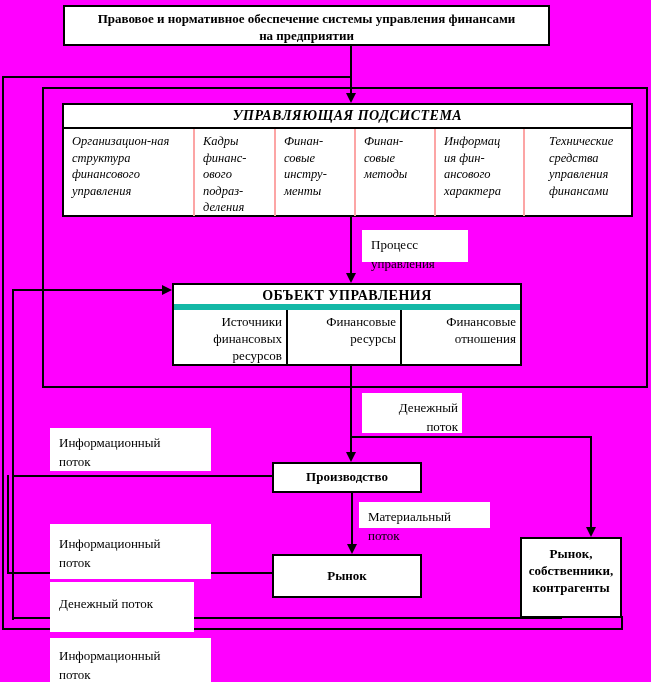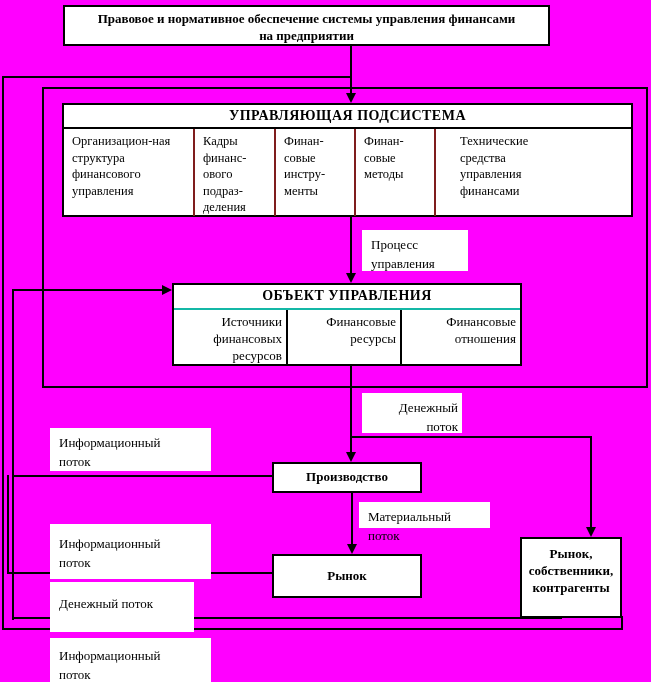--- a/index.html
+++ b/index.html
@@ -21,35 +21,35 @@
   }
   .node-title{font-weight:bold;text-align:center;font-size:13px;}
   .pre{white-space:pre-line;}
   
   .title-box{
     left:63px;top:5px;width:487px;height:41px;
     font-weight:bold;text-align:center;font-size:13px;line-height:17px;
     padding-top:3px;
   }
   
-  .subsys{left:62px;top:103px;width:571px;height:114px;display:flex;flex-direction:column;}
+  .subsys{left:62px;top:103px;width:571px;height:114px;display:flex;flex-direction:column;font-style:italic;}
   .subsys-header{
     height:25px;border-bottom:2px solid #000;box-sizing:border-box;
     font-weight:bold;text-align:center;font-size:14px;line-height:22px;letter-spacing:.5px;
   }
   .subsys-cells{flex:1;display:flex;}
   .subsys-cell{
     box-sizing:border-box;padding:4px 4px 0 8px;
     font-size:12.5px;line-height:16.5px;white-space:pre-line;
   }
-  .subsys-cell + .subsys-cell{border-left:2px solid #7f1d1d;}
+  .subsys-cell + .subsys-cell{border-left:2px solid #fca5a5;}
   
   .objbox{left:172px;top:283px;width:350px;height:83px;display:flex;flex-direction:column;}
   .obj-header{
-    height:25px;border-bottom:2px solid #14b8a6;box-sizing:border-box;
+    height:25px;border-bottom:6px solid #14b8a6;box-sizing:border-box;
     font-weight:bold;text-align:center;font-size:14px;line-height:22px;letter-spacing:.5px;
   }
   .obj-cells{flex:1;display:flex;}
   .obj-cell{
     box-sizing:border-box;padding:3px 4px 0 9px;
     font-size:13px;line-height:17px;white-space:pre-line;text-align:right;
   }
   .obj-cell + .obj-cell{border-left:2px solid #000;}
   
   .container-rect{
@@ -121,28 +121,32 @@
 ового
 подраз-
 деления</div>
     <div class="subsys-cell" style="width:80px;">Финан-
 совые
 инстру-
 менты</div>
     <div class="subsys-cell" style="width:80px;">Финан-
 совые
 методы</div>
+    <div class="subsys-cell" style="width:89px;">Информац
+ия фин-
+ансового
+характера</div>
     <div class="subsys-cell" style="flex:1;padding-left:24px;">Технические
 средства
 управления
 финансами</div>
   </div>
 </div>
 
-<div class="label" style="left:362px;top:230px;width:106px;height:41px;">Процесс
+<div class="label" style="left:362px;top:230px;width:106px;height:32px;">Процесс
 управления</div>
 
 <div class="box objbox">
   <div class="obj-header">ОБЪЕКТ УПРАВЛЕНИЯ</div>
   <div class="obj-cells">
     <div class="obj-cell" style="width:112px;">Источники
 финансовых
 ресурсов</div>
     <div class="obj-cell" style="width:114px;">Финансовые
 ресурсы</div>

